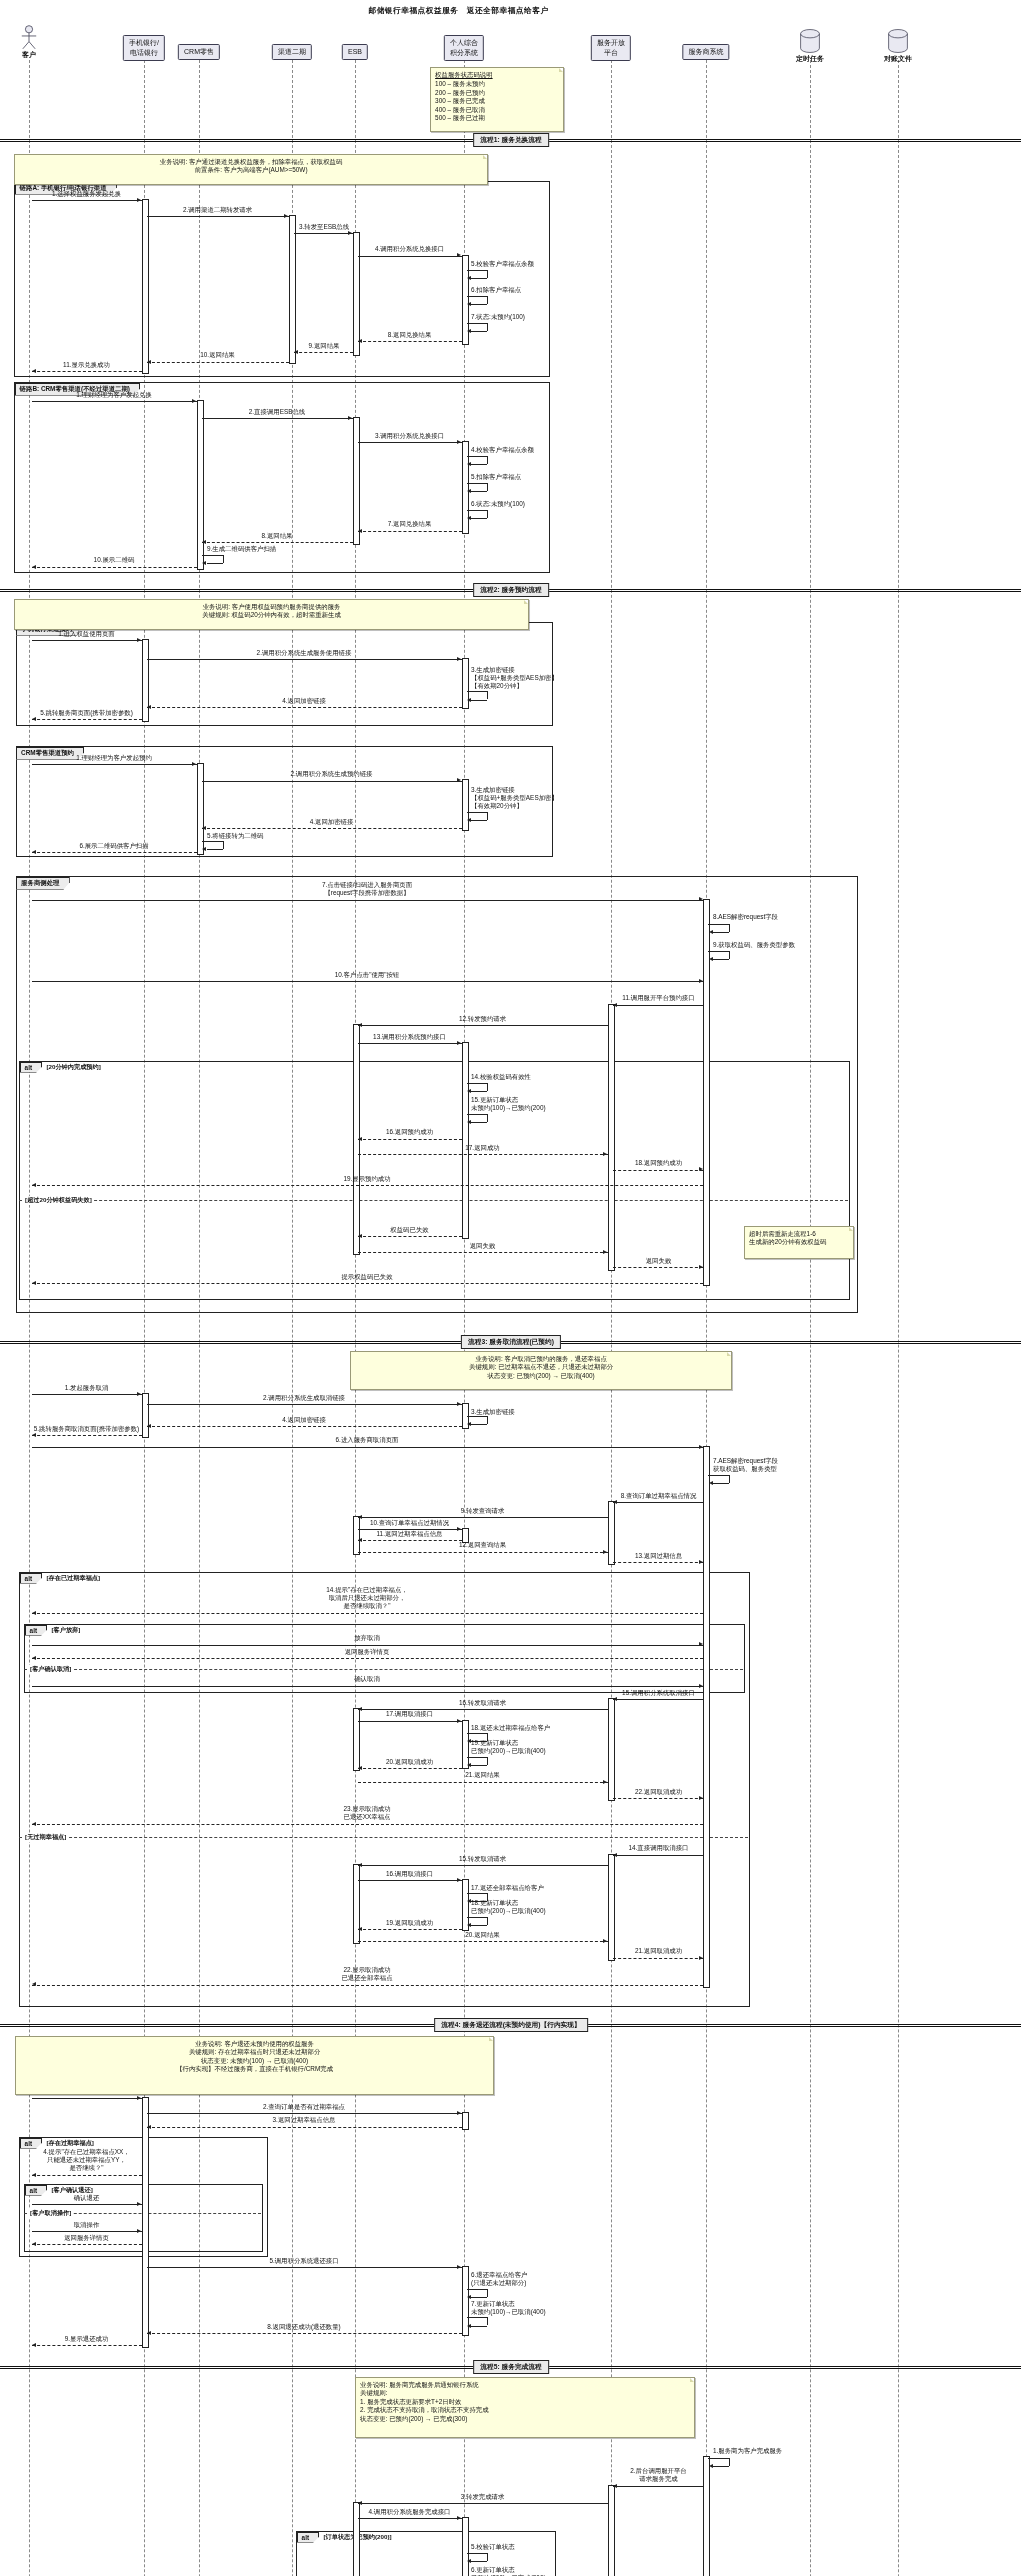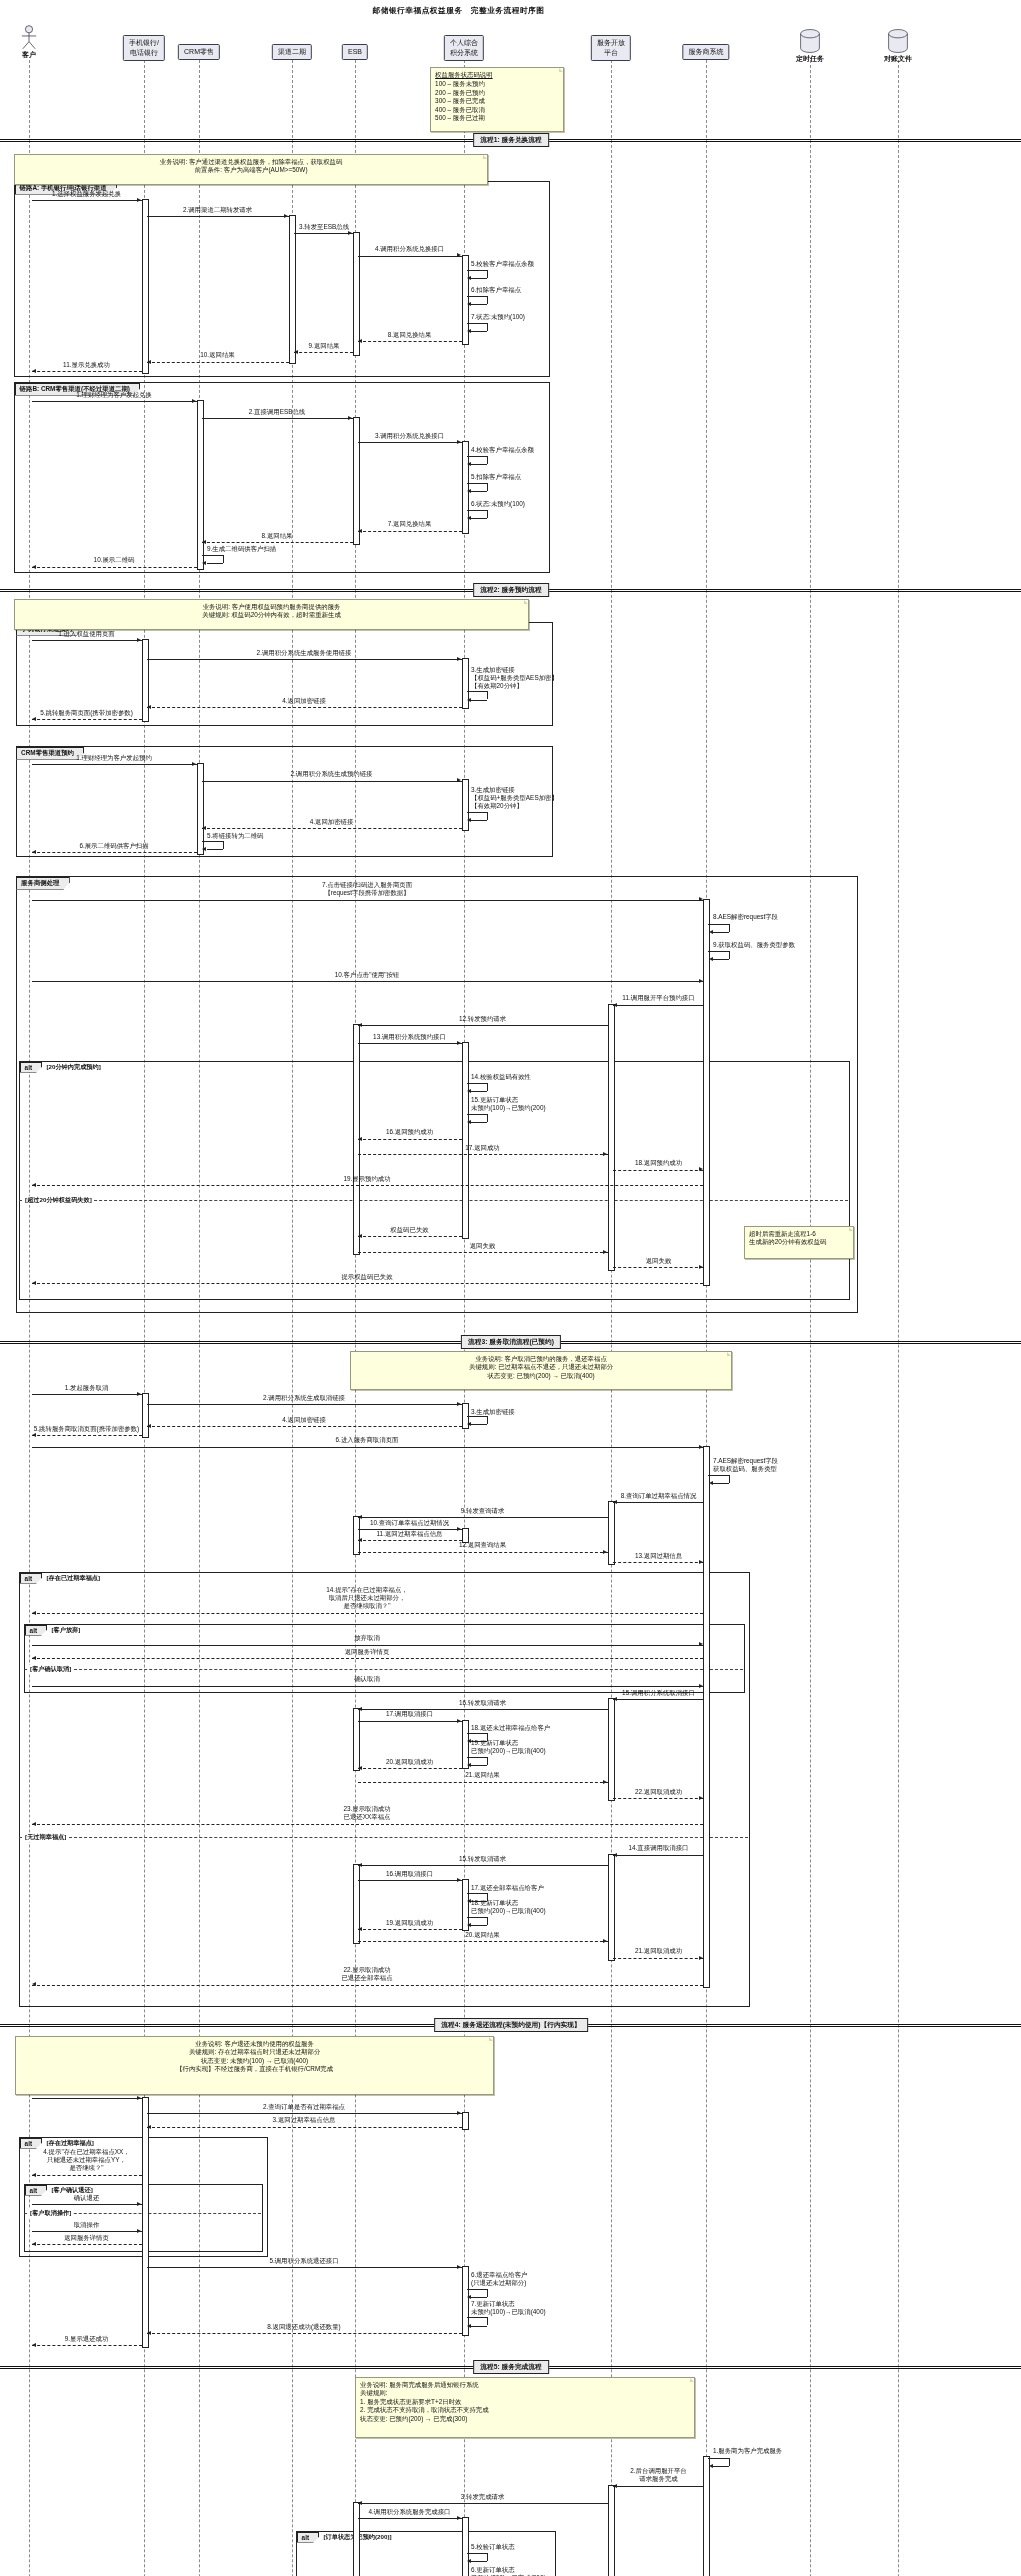--- a/index.html
+++ b/index.html
@@ -40,21 +40,21 @@
   .sline{position:absolute;border-top:0.7px solid #222;height:0;z-index:4;}
   .svert{position:absolute;border-left:0.7px solid #222;width:0;z-index:4;}
   .divline{position:absolute;left:0;width:1022px;height:0;border-top:0.8px solid #111;z-index:2;}
   .div-label{position:absolute;left:511px;transform:translate(-50%,-50%);background:#EBEBEB;
     border:0.8px solid #222;padding:1.5px 6.2px;font-size:6.7px;font-weight:bold;z-index:5;white-space:nowrap;}
 </style>
 </head>
 <body>
 
 <div id="canvas">
-  <div class="title">邮储银行幸福点权益服务　完整业务流程时序图</div>
+  <div class="title">邮储银行幸福点权益服务　返还全部幸福点给客户</div>
 <div class="lifeline" style="left: 29px; top: 60px; height: 3522px;"></div>
     <div class="lifeline" style="left: 144px; top: 60px; height: 3522px;"></div>
     <div class="lifeline" style="left: 199px; top: 60px; height: 3522px;"></div>
     <div class="lifeline" style="left: 292px; top: 60px; height: 3522px;"></div>
     <div class="lifeline" style="left: 355px; top: 60px; height: 3522px;"></div>
     <div class="lifeline" style="left: 464px; top: 60px; height: 3522px;"></div>
     <div class="lifeline" style="left: 611px; top: 60px; height: 3522px;"></div>
     <div class="lifeline" style="left: 706px; top: 60px; height: 3522px;"></div>
     <div class="lifeline" style="left: 810px; top: 60px; height: 3522px;"></div>
     <div class="lifeline" style="left: 898px; top: 60px; height: 3522px;"></div>

